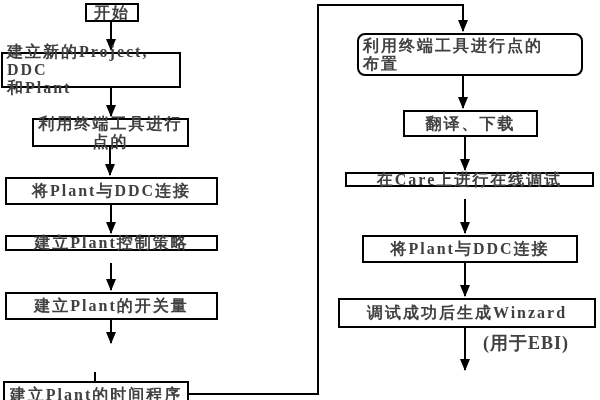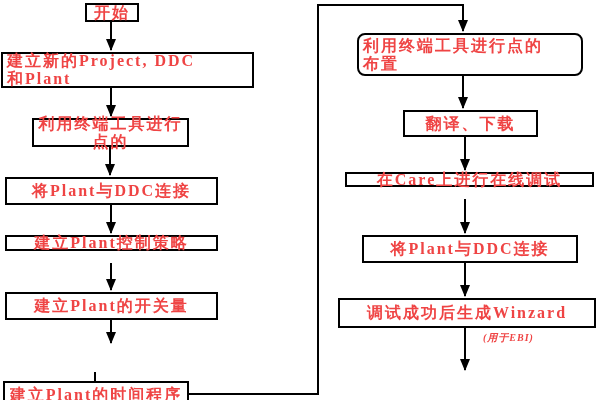--- a/index.html
+++ b/index.html
@@ -6,21 +6,21 @@
     margin: 0;
     padding: 0;
     background: #ffffff;
   }
   .canvas {
     position: relative;
     width: 600px;
     height: 400px;
     background: #ffffff;
     font-family: "Liberation Serif", "DejaVu Serif", serif;
-    color: #ef4444;
+    color: #404040;
     overflow: hidden;
   }
   .connectors {
     position: absolute;
     left: 0;
     top: 0;
     width: 600px;
     height: 400px;
   }
   .connectors path {
@@ -46,25 +46,24 @@
     white-space: pre-line;
     display: block;
   }
   .node.align-left {
     justify-content: flex-start;
     text-align: left;
     padding-left: 4px;
   }
   .annotation {
     position: absolute;
-    font-size: 10px;
+    font-size: 18px;
     letter-spacing: 1px;
     font-weight: bold;
     background: #ffffff;
-    font-style: italic;
   }
 </style>
 </head>
 <body>
 
 <div class="canvas">
 
   <svg class="connectors" viewBox="0 0 600 400" xmlns="http://www.w3.org/2000/svg">
     <defs>
       <marker id="arrow" markerUnits="userSpaceOnUse" markerWidth="14" markerHeight="12" refX="11" refY="5" orient="auto">
@@ -82,21 +81,21 @@
     <path d="M465,137 V170" marker-end="url(#arrow)"></path>
     <path d="M465,199 V233" marker-end="url(#arrow)"></path>
     <path d="M465,263 V296" marker-end="url(#arrow)"></path>
     <path d="M465,328 V370" marker-end="url(#arrow)"></path>
   </svg>
 
   <div class="node" style="left:85px;top:3px;width:54px;height:19px;">
     <span class="label">开始</span>
   </div>
 
-  <div class="node align-left" style="left:1px;top:52px;width:253px;height:36px;">
+  <div class="node align-left" style="left:1px;top:52px;width:180px;height:36px;">
     <span class="label">建立新的Project, DDC
 和Plant</span>
   </div>
 
   <div class="node" style="left:32px;top:118px;width:157px;height:29px;">
     <span class="label">利用终端工具进行点的</span>
   </div>
 
   <div class="node" style="left:5px;top:177px;width:213px;height:28px;">
     <span class="label">将Plant与DDC连接</span>

